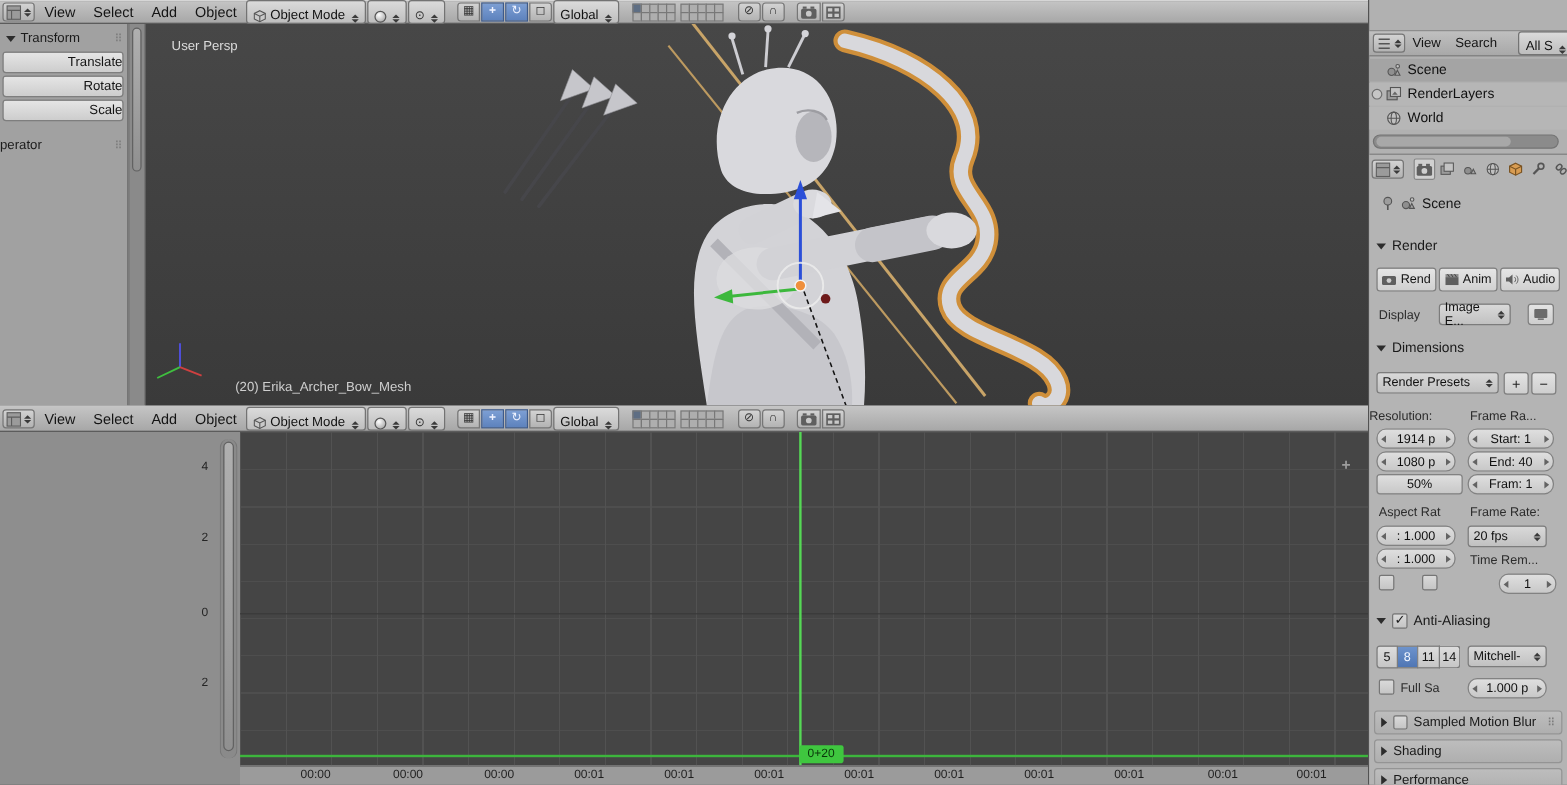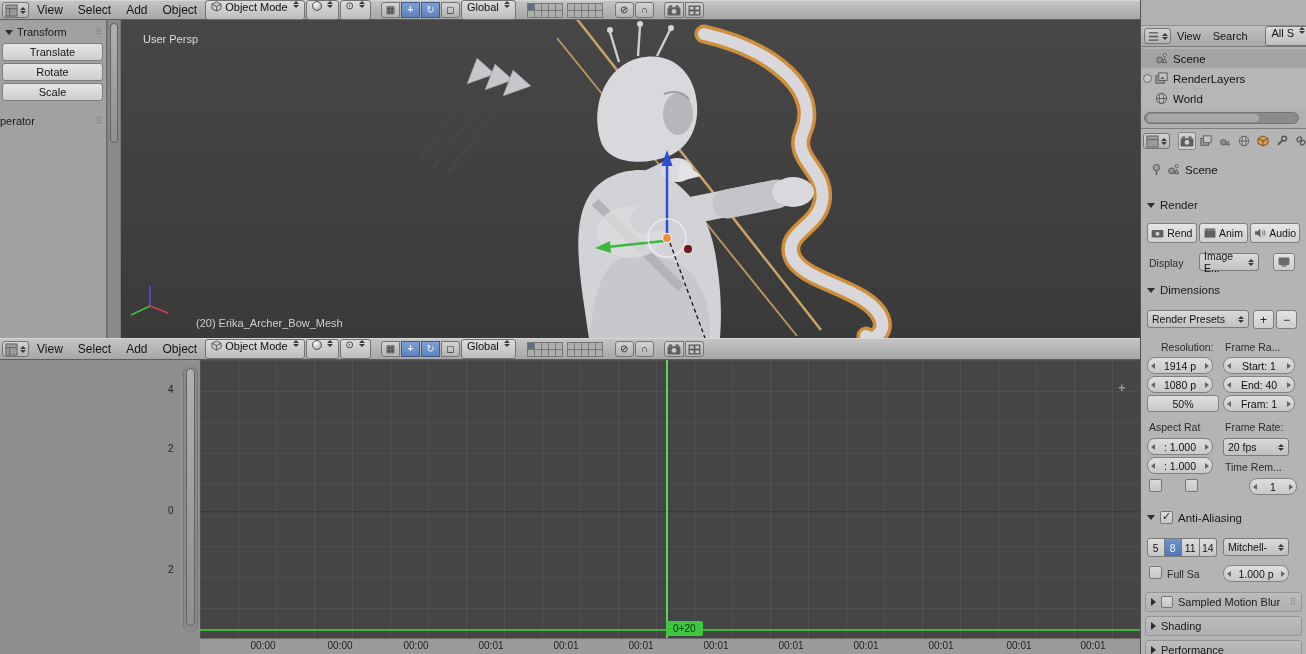--- a/index.html
+++ b/index.html
@@ -2,21 +2,21 @@
 <html><head>
 <meta charset="utf-8">
 <style>
 *{margin:0;padding:0;box-sizing:border-box}
 html,body{width:1306px;height:654px;overflow:hidden;background:#6f6f6f;font-family:"Liberation Sans",sans-serif}
 #root{position:relative;width:1306px;height:654px;font-size:12px;color:#1c1c1c}
 
 .hdr{position:absolute;left:0;width:1140px;height:20px;background:linear-gradient(#c4c4c4,#a7a7a7);border-top:1px solid #d6d6d6;border-bottom:1px solid #5c5c5c;display:flex;align-items:center;padding:0 2px;gap:1px;white-space:nowrap}
 .menu{padding:0 7px;font-size:12px;color:#141414;cursor:default}
 .menu.sm{font-size:11px;padding:0 6px}
-.dd{height:20px;display:inline-flex;align-items:flex-start;gap:3px;padding:0 5px;background:linear-gradient(#dbdbdb,#bebebe);border:1px solid #737373;border-radius:3px;font-size:11px;color:#111}
+.dd{height:20px;display:inline-flex;align-items:flex-end;gap:3px;padding:0 5px;background:linear-gradient(#dbdbdb,#bebebe);border:1px solid #737373;border-radius:3px;font-size:11px;color:#111}
 .ud{display:inline-flex;flex-direction:column;gap:1px;margin-left:2px}
 .ud i{display:block;width:0;height:0;border-left:3px solid transparent;border-right:3px solid transparent}
 .ud .u{border-bottom:3.5px solid #3a3a3a}
 .ud .d{border-top:3.5px solid #3a3a3a}
 .ibtn{height:16px;min-width:19px;display:inline-flex;align-items:center;justify-content:center;background:linear-gradient(#d3d3d3,#b3b3b3);border:1px solid #767676;font-size:10px;color:#333;padding:0 2px}
 .ibtn.first{border-radius:3px 0 0 3px}
 .ibtn.last{border-radius:0 3px 3px 0}
 .ibtn.solo{border-radius:3px}
 .ibtn.on{background:linear-gradient(#7d9fd4,#5d82bd);border-color:#3c5a8c}
 .ibtn.on .g{color:#eef2ff}
@@ -32,21 +32,21 @@
 .viewport{position:absolute;left:121px;top:20px;width:1112px;height:318px;background:linear-gradient(#474747,#3a3a3a);overflow:hidden}
 .vplabel{position:absolute;font-size:11px;color:#dcdcdc}
 .objlabel{position:absolute;font-size:11px;color:#cfcfcf}
 .plus{position:absolute;font-size:13px;font-weight:bold;color:#9d9d9d}
 
 .shelf{position:absolute;left:0;top:20px;width:107px;height:318px;background:#a1a1a1;border-right:1px solid #6a6a6a}
 .ph{font-size:11px;color:#1b1b1b;display:flex;align-items:center;gap:4px;padding:6px 4px 4px 5px}
 .tri{width:0;height:0;border-left:4px solid transparent;border-right:4px solid transparent;border-top:5px solid #2c2c2c;display:inline-block}
 .tri.r{border-top:4px solid transparent;border-bottom:4px solid transparent;border-left:5px solid #2c2c2c;border-right:none}
 .grip{margin-left:auto;color:#7d7d7d;font-size:9px}
-.sbtn{display:block;width:101px;height:18px;margin:1px 2px 2px 2px;background:linear-gradient(#e5e5e5,#cdcdcd);border:1px solid #7e7e7e;border-radius:3px;font-size:11px;color:#131313;text-align:center;line-height:16px}
+.sbtn{display:block;width:101px;height:18px;margin:1px 2px 2px 2px;background:linear-gradient(#e5e5e5,#cdcdcd);border:1px solid #7e7e7e;border-radius:3px;font-size:11px;color:#131313;text-align:right;line-height:16px}
 .vscr{position:absolute;background:#8a8a8a;border-left:1px solid #777;border-right:1px solid #777}
 .vscr .hand{position:absolute;left:2px;right:2px;border-radius:6px;background:linear-gradient(#b0b0b0,#909090);border:1px solid #626262}
 
 .tl{position:absolute;left:0;top:360px;width:1140px;height:294px;background:#8e8e8e}
 .grid{position:absolute;left:200px;top:0;width:940px;height:278px;background:repeating-linear-gradient(to right,#525252 0 1px,transparent 1px 38px),repeating-linear-gradient(to bottom,#4e4e4e 0 1px,transparent 1px 31px),#454545;overflow:hidden}
 .zero{position:absolute;left:0;width:100%;height:1px;background:#3a3a3a}
 .playhead{position:absolute;top:0;width:2px;height:278px;background:#55d855}
 .hline{position:absolute;left:0;width:100%;height:2px;background:#3cb53c}
 .badge{position:absolute;background:#3fc63f;color:#0a350a;font-size:10px;border-radius:2px;padding:0 7px;line-height:15px}
 .ylab{position:absolute;font-size:10px;color:#242424}
@@ -606,21 +606,21 @@
       <div class="ddp" style="left:6px;top:181px;width:102px">
         <span>Render Presets</span>
         <span class="ud">
             <i class="u"></i>
             <i class="d"></i>
           </span>
       </div>
       <div class="sqbtn" style="left:112px;top:181px;width:21px">+</div>
       <div class="sqbtn" style="left:135px;top:181px;width:21px">−</div>
 
-      <span class="lbl" style="left:20px;top:212px">Resolution:</span>
+      <span class="lbl" style="left:0;top:212px">Resolution:</span>
       <span class="lbl" style="left:84px;top:212px">Frame Ra...</span>
 
       <div class="step" style="left:6px;top:228px;width:66px">
           <i class="al"></i>
           <span>1914 p</span>
           <i class="ar"></i>
         </div>
       <div class="step" style="left:82px;top:228px;width:72px">
           <i class="al"></i>
           <span>Start: 1</span>

